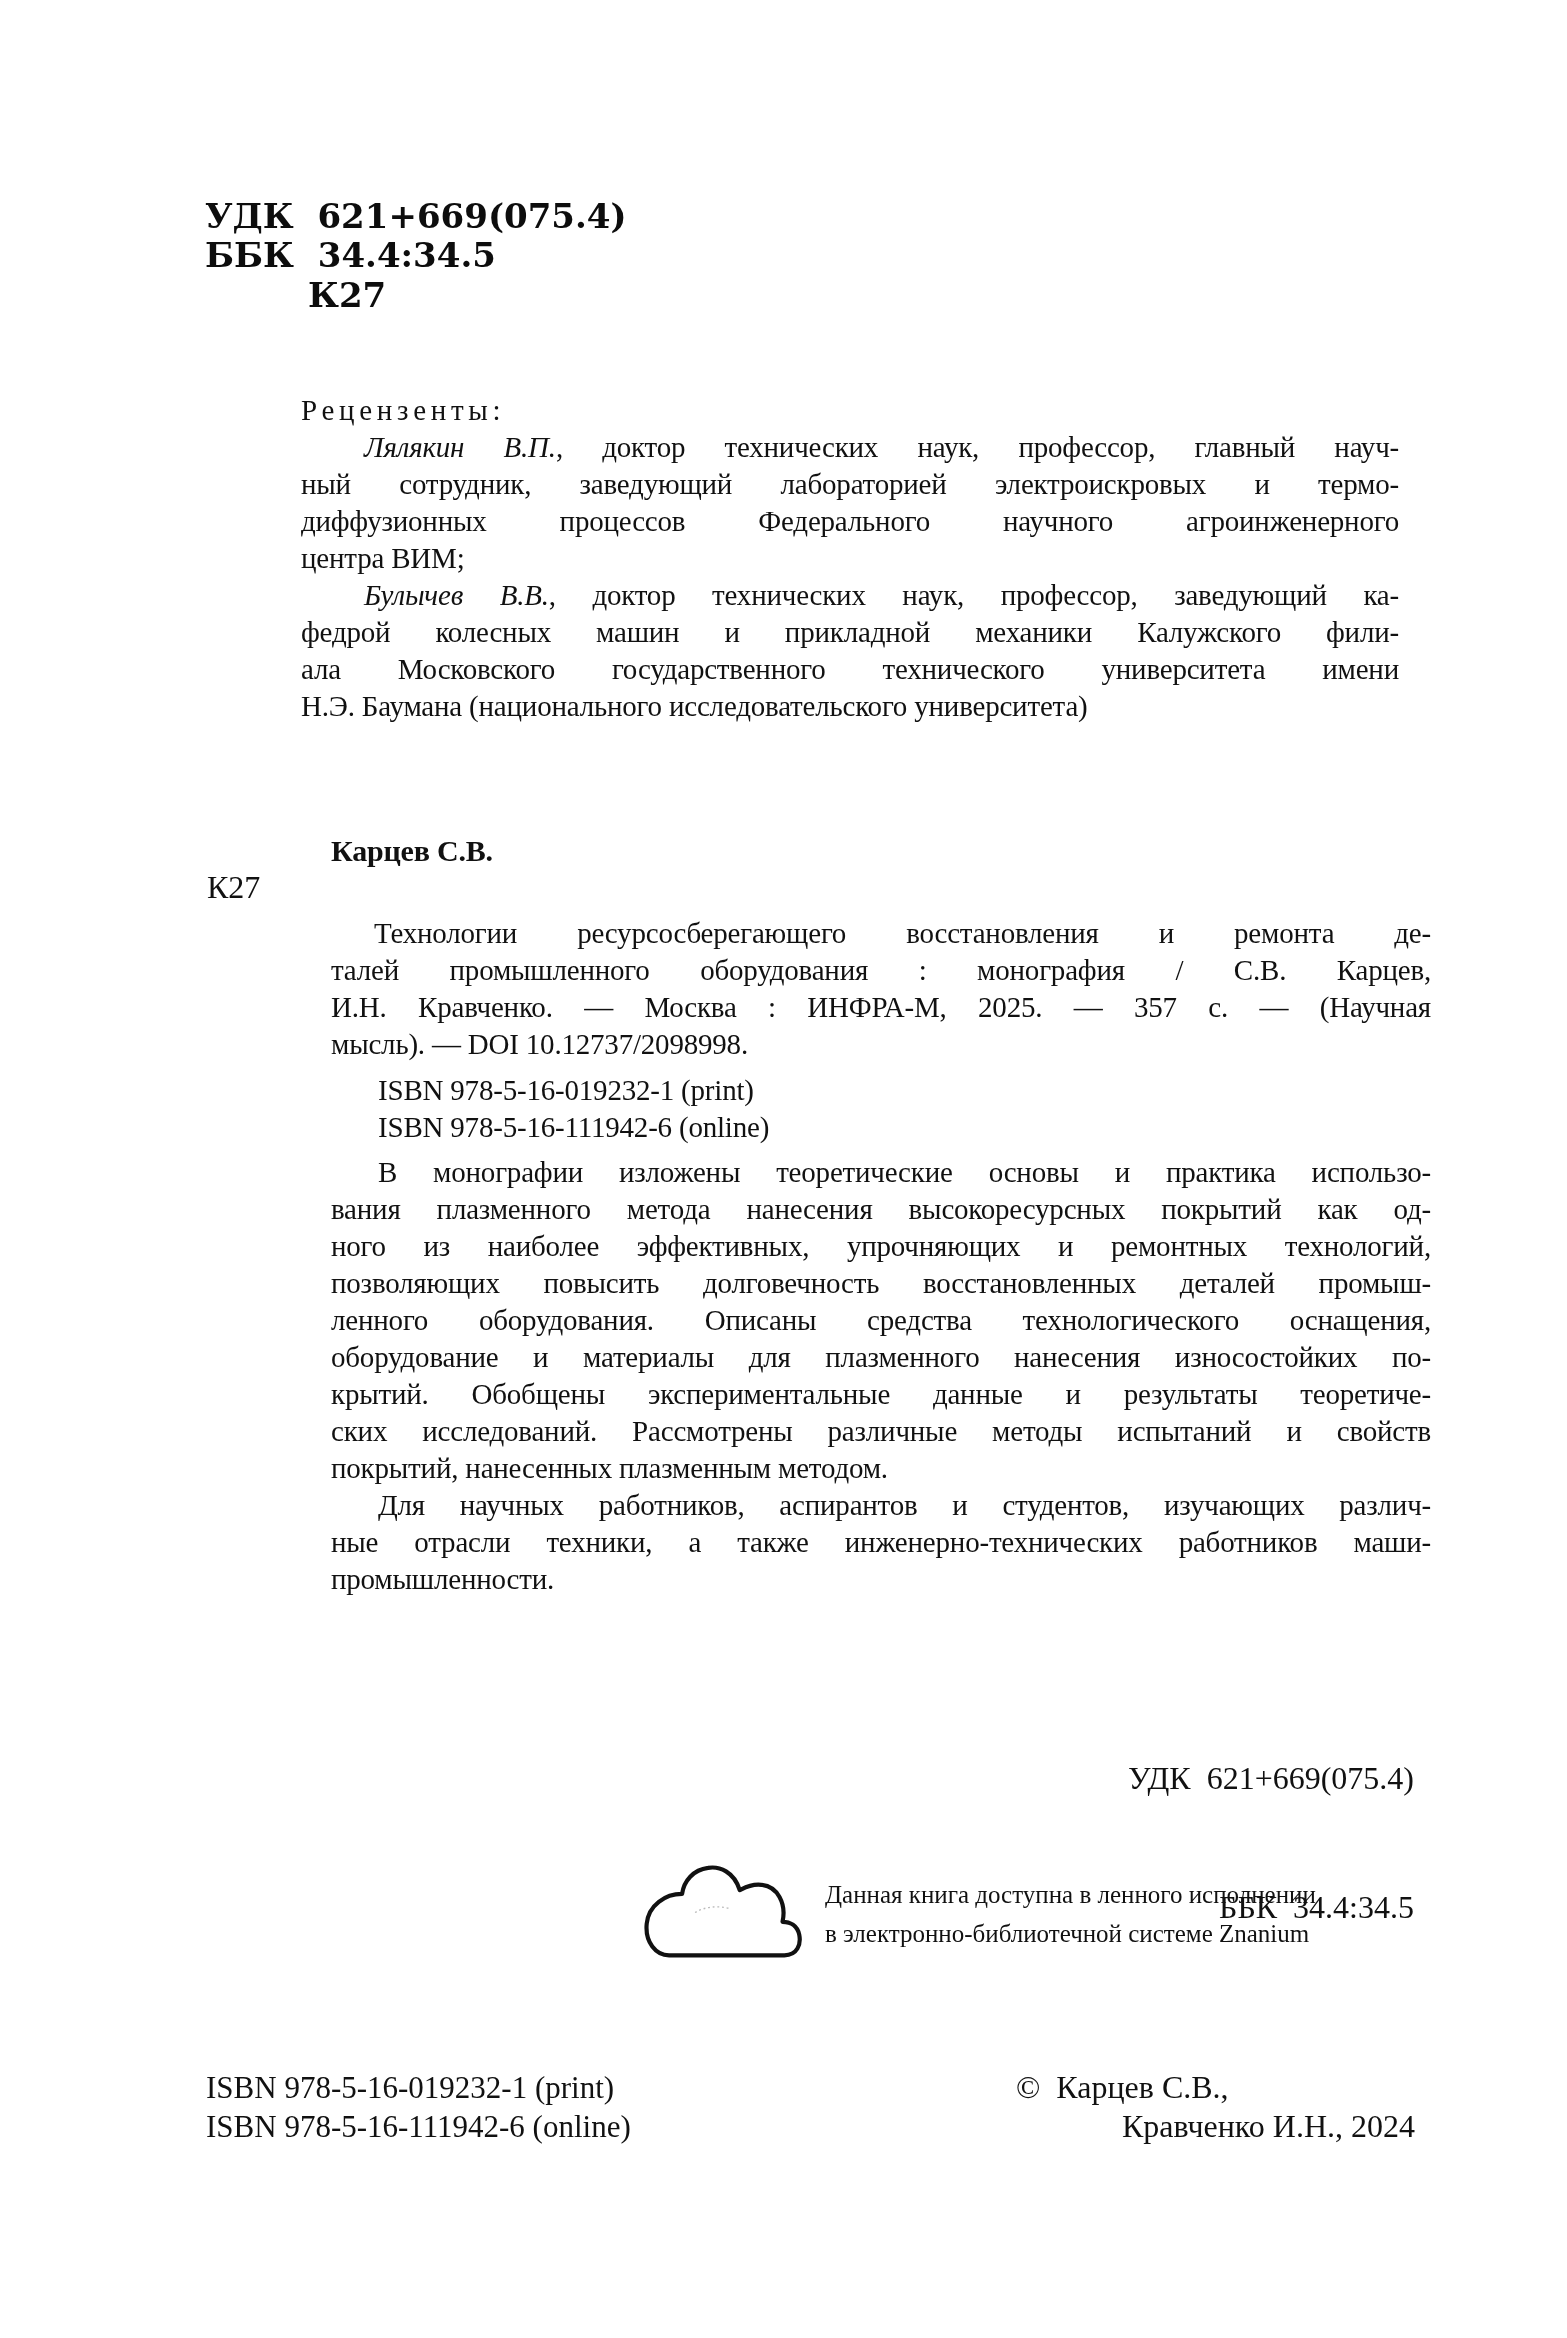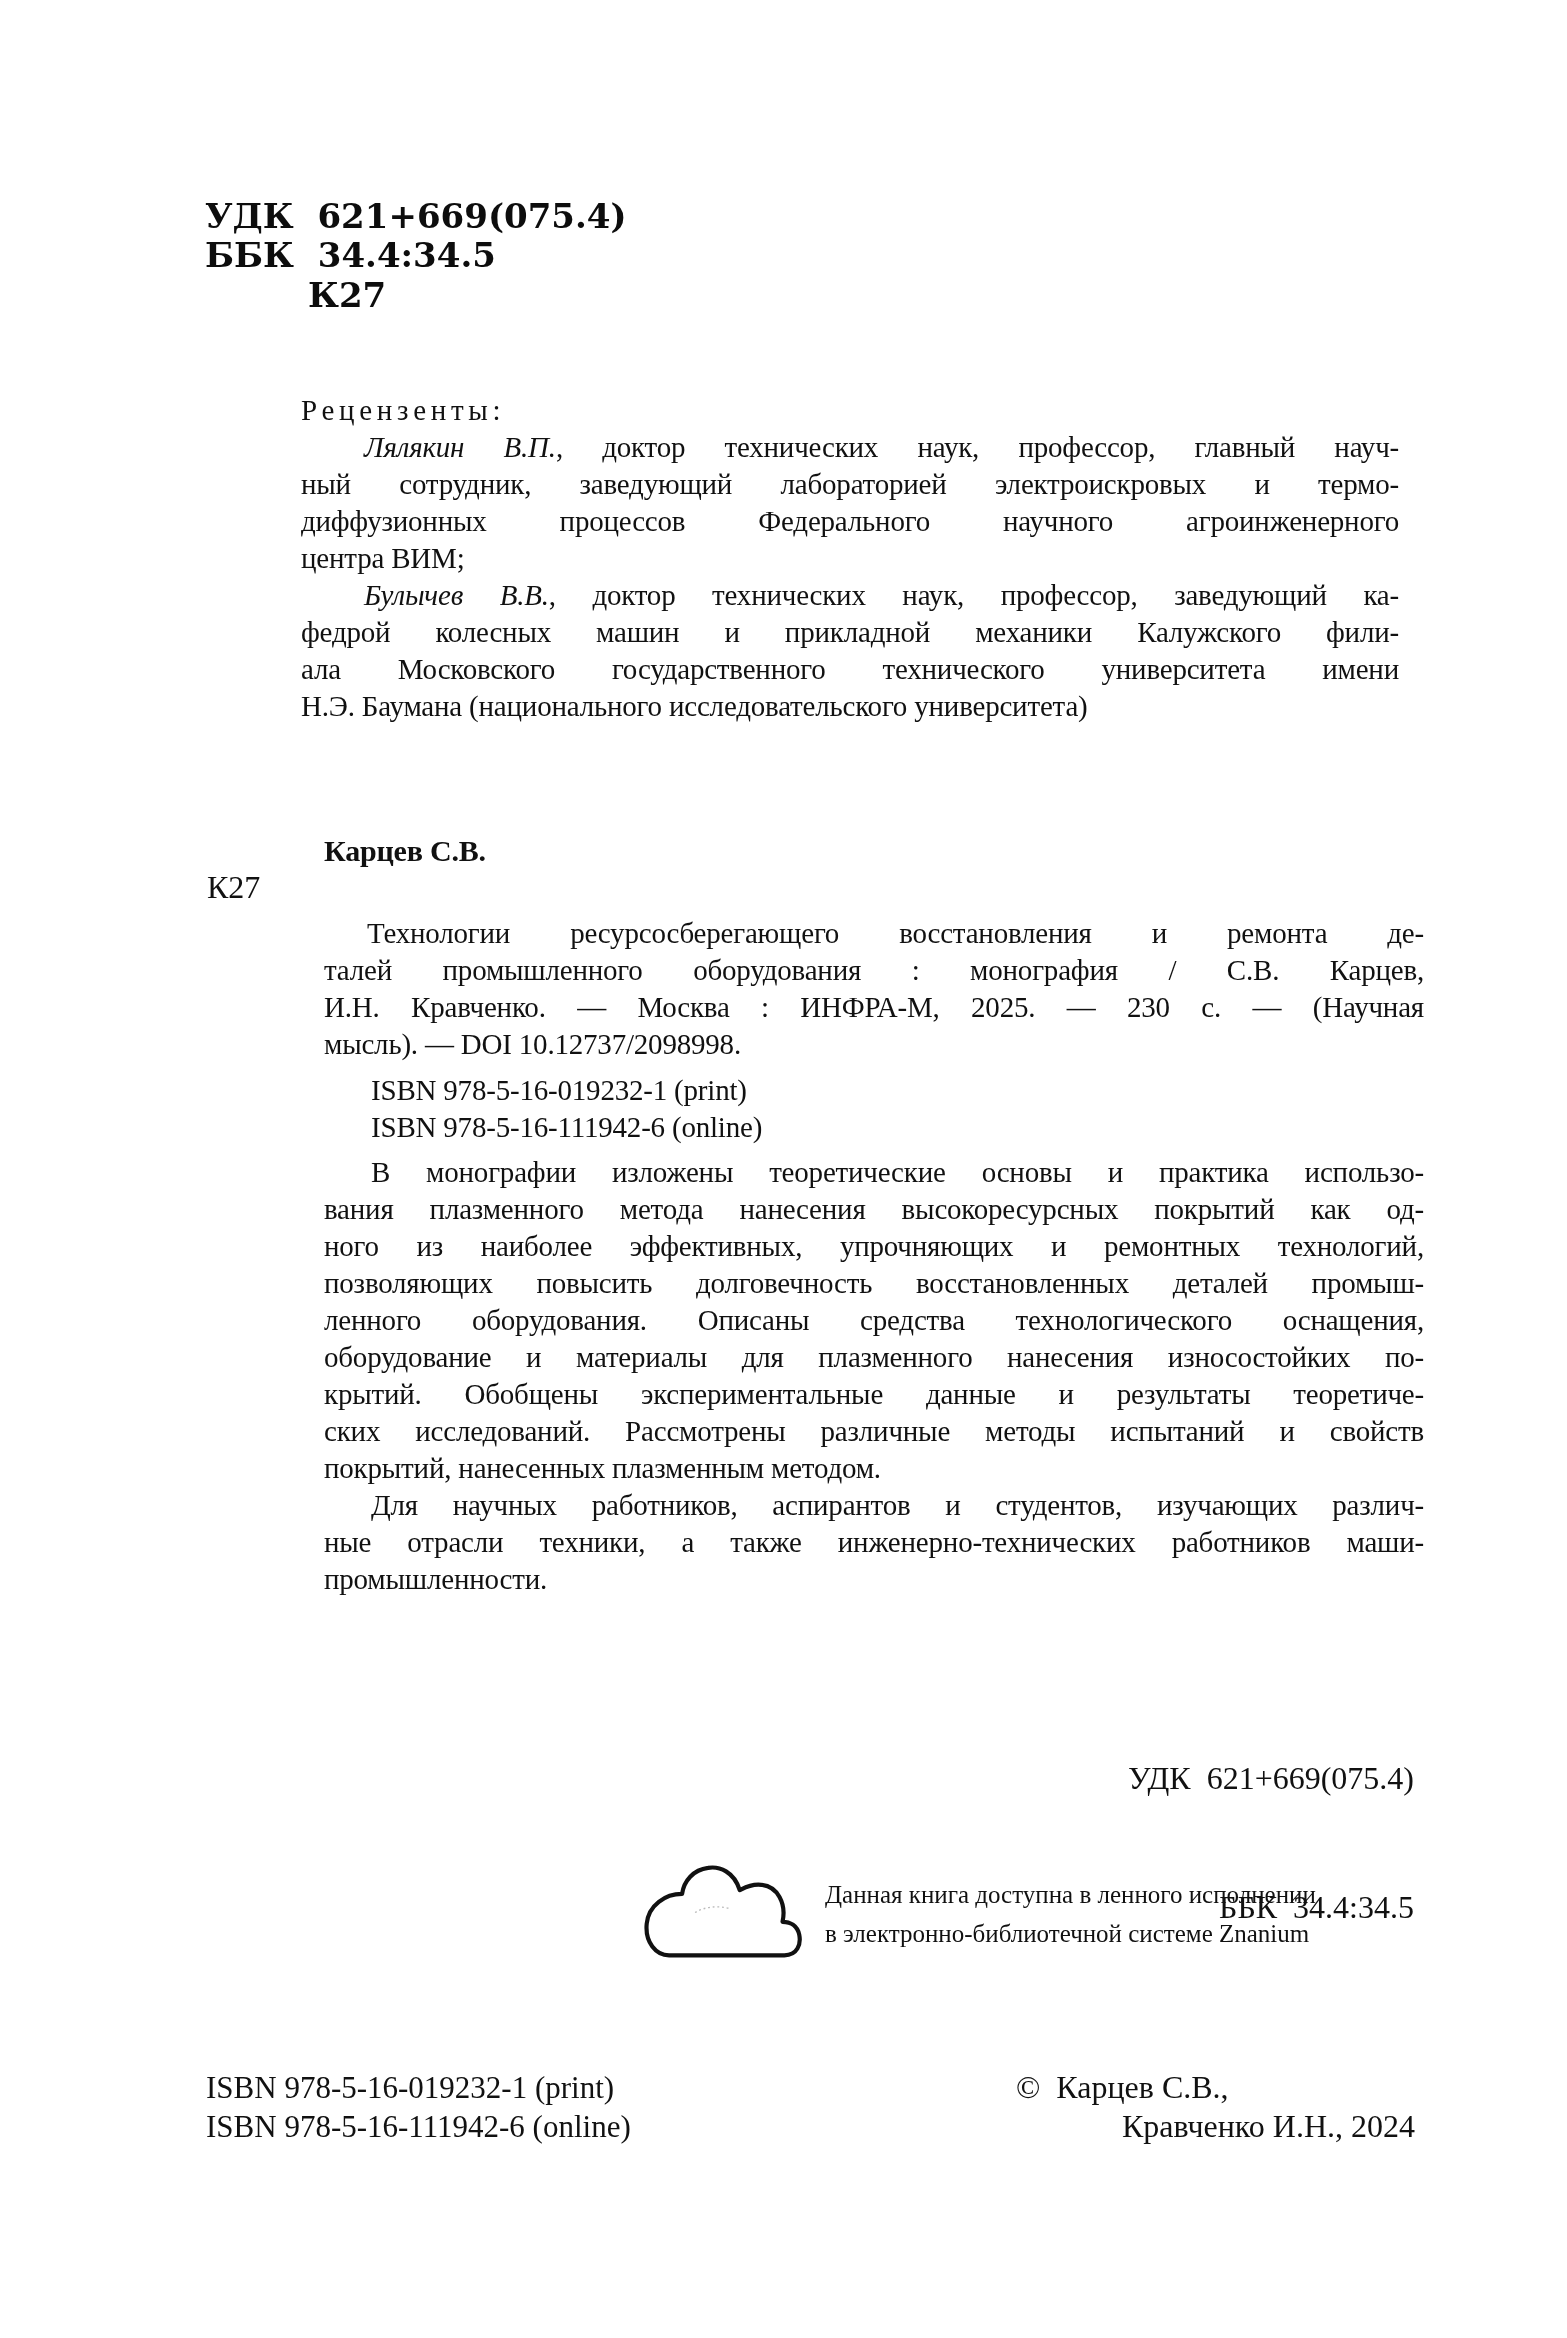--- a/index.html
+++ b/index.html
@@ -48,26 +48,26 @@
   <div>
     <span class="justify-line" style="padding-left:63px;"><span class="it">Булычев В.В.</span><span>, доктор технических наук, профессор, заведующий ка-</span></span>
     <span class="justify-line">федрой колесных машин и прикладной механики Калужского фили-</span>
     <span class="justify-line">ала Московского государственного технического университета имени</span>
     <span class="line">Н.Э. Баумана (национального исследовательского университета)</span>
   </div>
 </div>
 
 <div class="abs" style="left:207px; top:869px; font-size:32px; line-height:37px;">К27</div>
 
-<div class="abs body-text" style="left:324px; top:830px; width:1100px;">
+<div class="abs body-text" style="left:331px; top:830px; width:1100px;">
   <div class="line" style="font-weight:bold; font-size:30px; line-height:41px;">Карцев С.В.</div>
   <div>
     <span class="justify-line" style="padding-left:43px;margin-top:44px;">Технологии ресурсосберегающего восстановления и ремонта де-</span>
     <span class="justify-line">талей промышленного оборудования : монография / С.В. Карцев,</span>
-    <span class="justify-line">И.Н. Кравченко. — Москва : ИНФРА-М, 2025. — 230 с. — (Научная</span>
+    <span class="justify-line">И.Н. Кравченко. — Москва : ИНФРА-М, 2025. — 357 с. — (Научная</span>
     <span class="line">мысль). — DOI 10.12737/2098998.</span>
   </div>
   <div style="margin-top:9.3px; padding-left:47px;">
     <span class="line">ISBN 978-5-16-019232-1 (print)</span>
     <span class="line">ISBN 978-5-16-111942-6 (online)</span>
   </div>
   <div style="margin-top:7.5px;">
     <span class="justify-line" style="padding-left:47px;">В монографии изложены теоретические основы и практика использо-</span>
     <span class="justify-line">вания плазменного метода нанесения высокоресурсных покрытий как од-</span>
     <span class="justify-line">ного из наиболее эффективных, упрочняющих и ремонтных технологий,</span>

